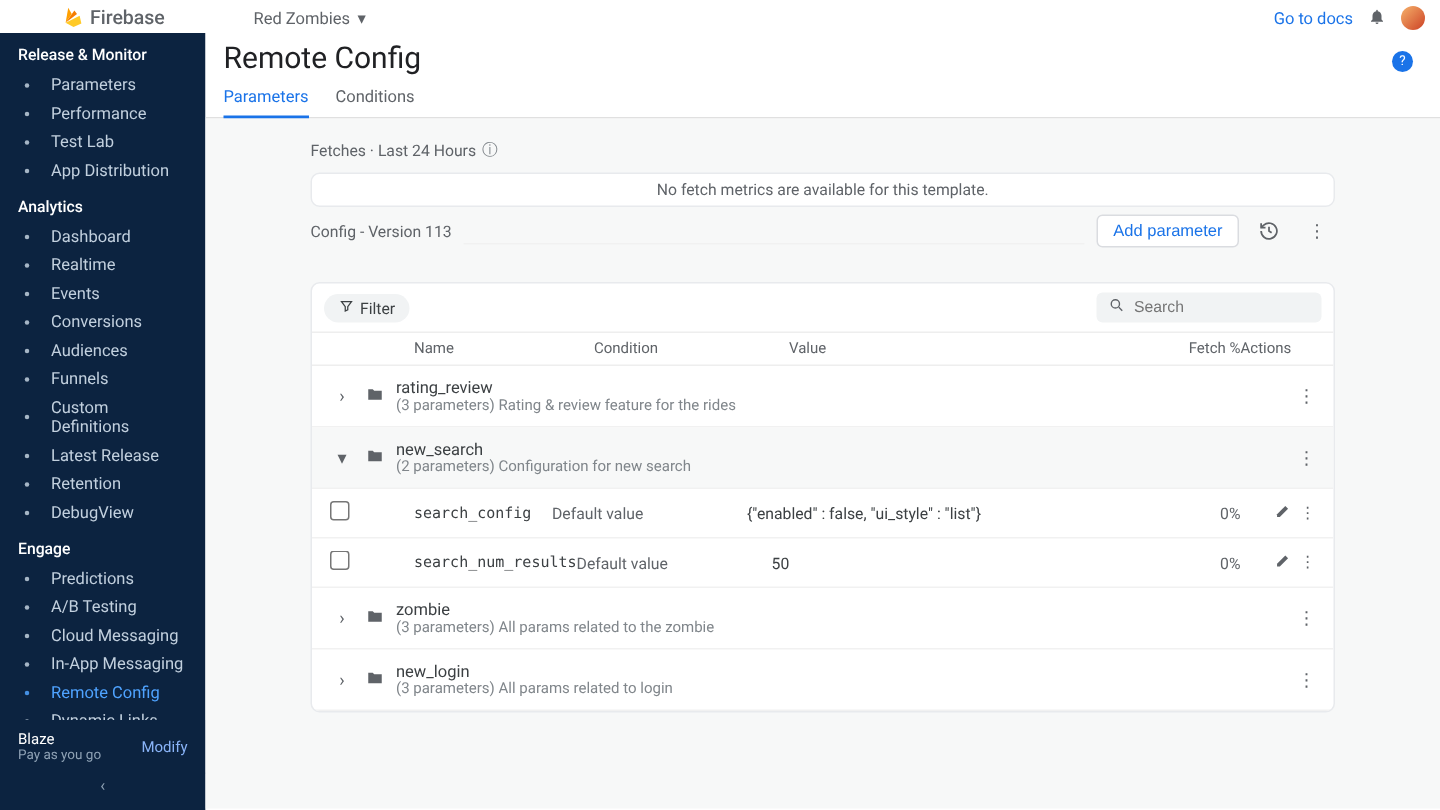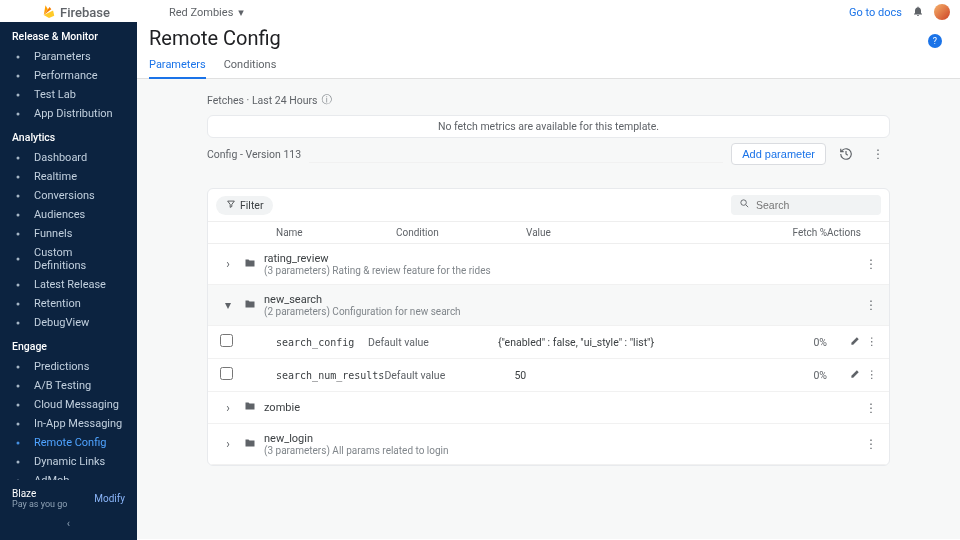--- a/index.html
+++ b/index.html
@@ -158,20 +158,28 @@
         </span>
         <span>Dashboard</span>
       </div>
       <div class="side-item">
         <span class="ic">
           <svg viewBox="0 0 24 24" fill="currentColor">
             <circle cx="12" cy="12" r="3"></circle>
           </svg>
         </span>
         <span>Realtime</span>
+      </div>
+      <div class="side-item">
+        <span class="ic">
+          <svg viewBox="0 0 24 24" fill="currentColor">
+            <circle cx="12" cy="12" r="3"></circle>
+          </svg>
+        </span>
+        <span>Events</span>
       </div>
       <div class="side-item">
         <span class="ic">
           <svg viewBox="0 0 24 24" fill="currentColor">
             <circle cx="12" cy="12" r="3"></circle>
           </svg>
         </span>
         <span>Conversions</span>
       </div>
       <div class="side-item">
@@ -413,20 +421,21 @@
               <span>⋮</span>
             </div>
           </div>
           <div class="grow">
             <span class="exp-caret">›</span>
             <span style="width:28px;text-align:center;" class="folder"><svg width="12" height="12" viewBox="0 0 24 24" fill="currentColor">
                 <path d="M3 5h6l2 2h10v12H3z"></path>
               </svg></span>
             <div style="flex:1;min-width:0;">
               <div class="title">zombie</div>
+              <div class="sub">(3 parameters) All params related to the zombie</div>
             </div>
             <span class="actions">⋮</span>
           </div>
           <div class="grow">
             <span class="exp-caret">›</span>
             <span style="width:28px;text-align:center;" class="folder"><svg width="12" height="12" viewBox="0 0 24 24" fill="currentColor">
                 <path d="M3 5h6l2 2h10v12H3z"></path>
               </svg></span>
             <div style="flex:1;min-width:0;">
               <div class="title">new_login</div>

